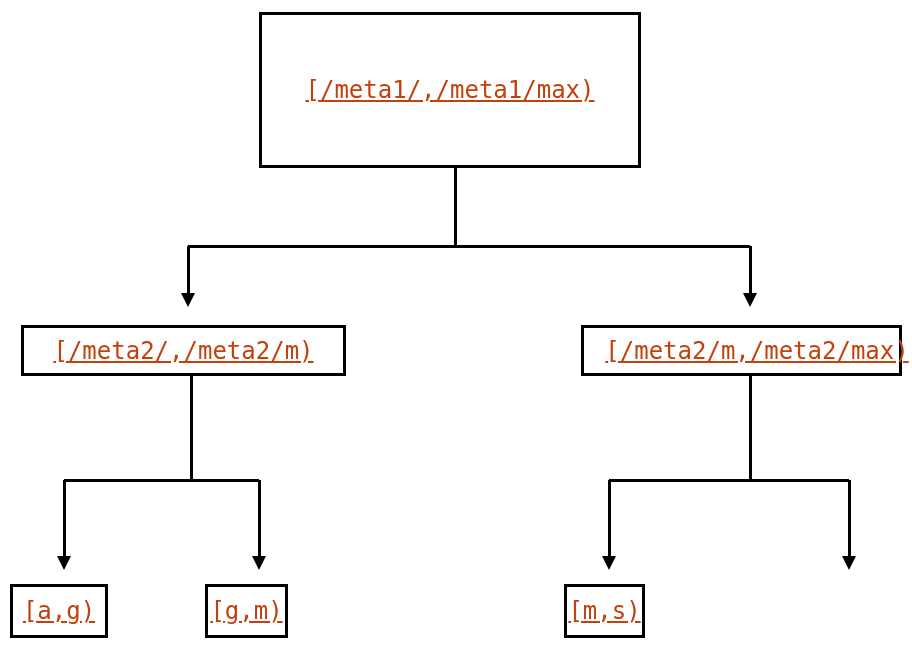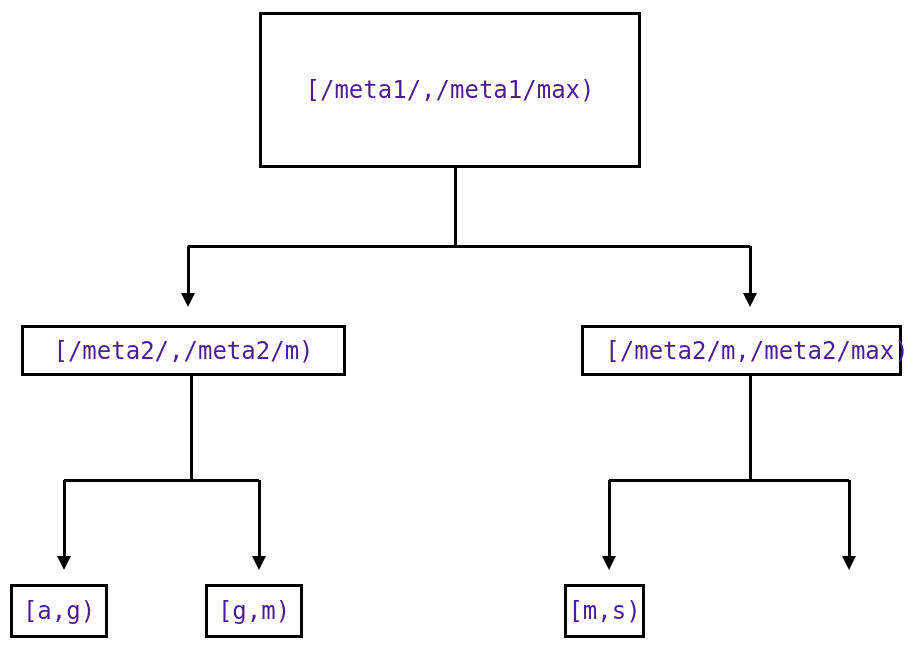--- a/index.html
+++ b/index.html
@@ -32,23 +32,24 @@
     border: 3px solid #000000;
     display: flex;
     align-items: center;
     justify-content: center;
     z-index: 2;
   }
   .node-label {
     font-family: "DejaVu Sans Mono", "Liberation Mono", monospace;
     font-size: 24px;
     line-height: 1;
-    color: #4c1d95;
+    color: #c2410c;
     white-space: pre;
     letter-spacing: 0px;
+    text-decoration: underline;
   }
   
   .node-root {
     left: 259px;
     top: 12px;
     width: 382px;
     height: 156px;
   }
   
   .node-mid-left {
@@ -63,21 +64,21 @@
     width: 321px;
     height: 51px;
     padding-left: 31px;
   }
   
   .node-leaf {
     top: 584px;
     height: 54px;
   }
   .node-leaf-1 { left: 10px;  width: 98px; }
-  .node-leaf-2 { left: 205px; width: 98px; }
+  .node-leaf-2 { left: 205px; width: 83px; }
   .node-leaf-3 { left: 564px; width: 81px; }
   .node-leaf-4 { left: 776px; width: 107px; }
 </style>
 </head>
 <body>
 
 <div id="canvas">
 
   <svg class="tree-svg" viewBox="0 0 912 652" xmlns="http://www.w3.org/2000/svg">
     <g stroke="#000000" stroke-width="3" fill="none" shape-rendering="crispEdges">

